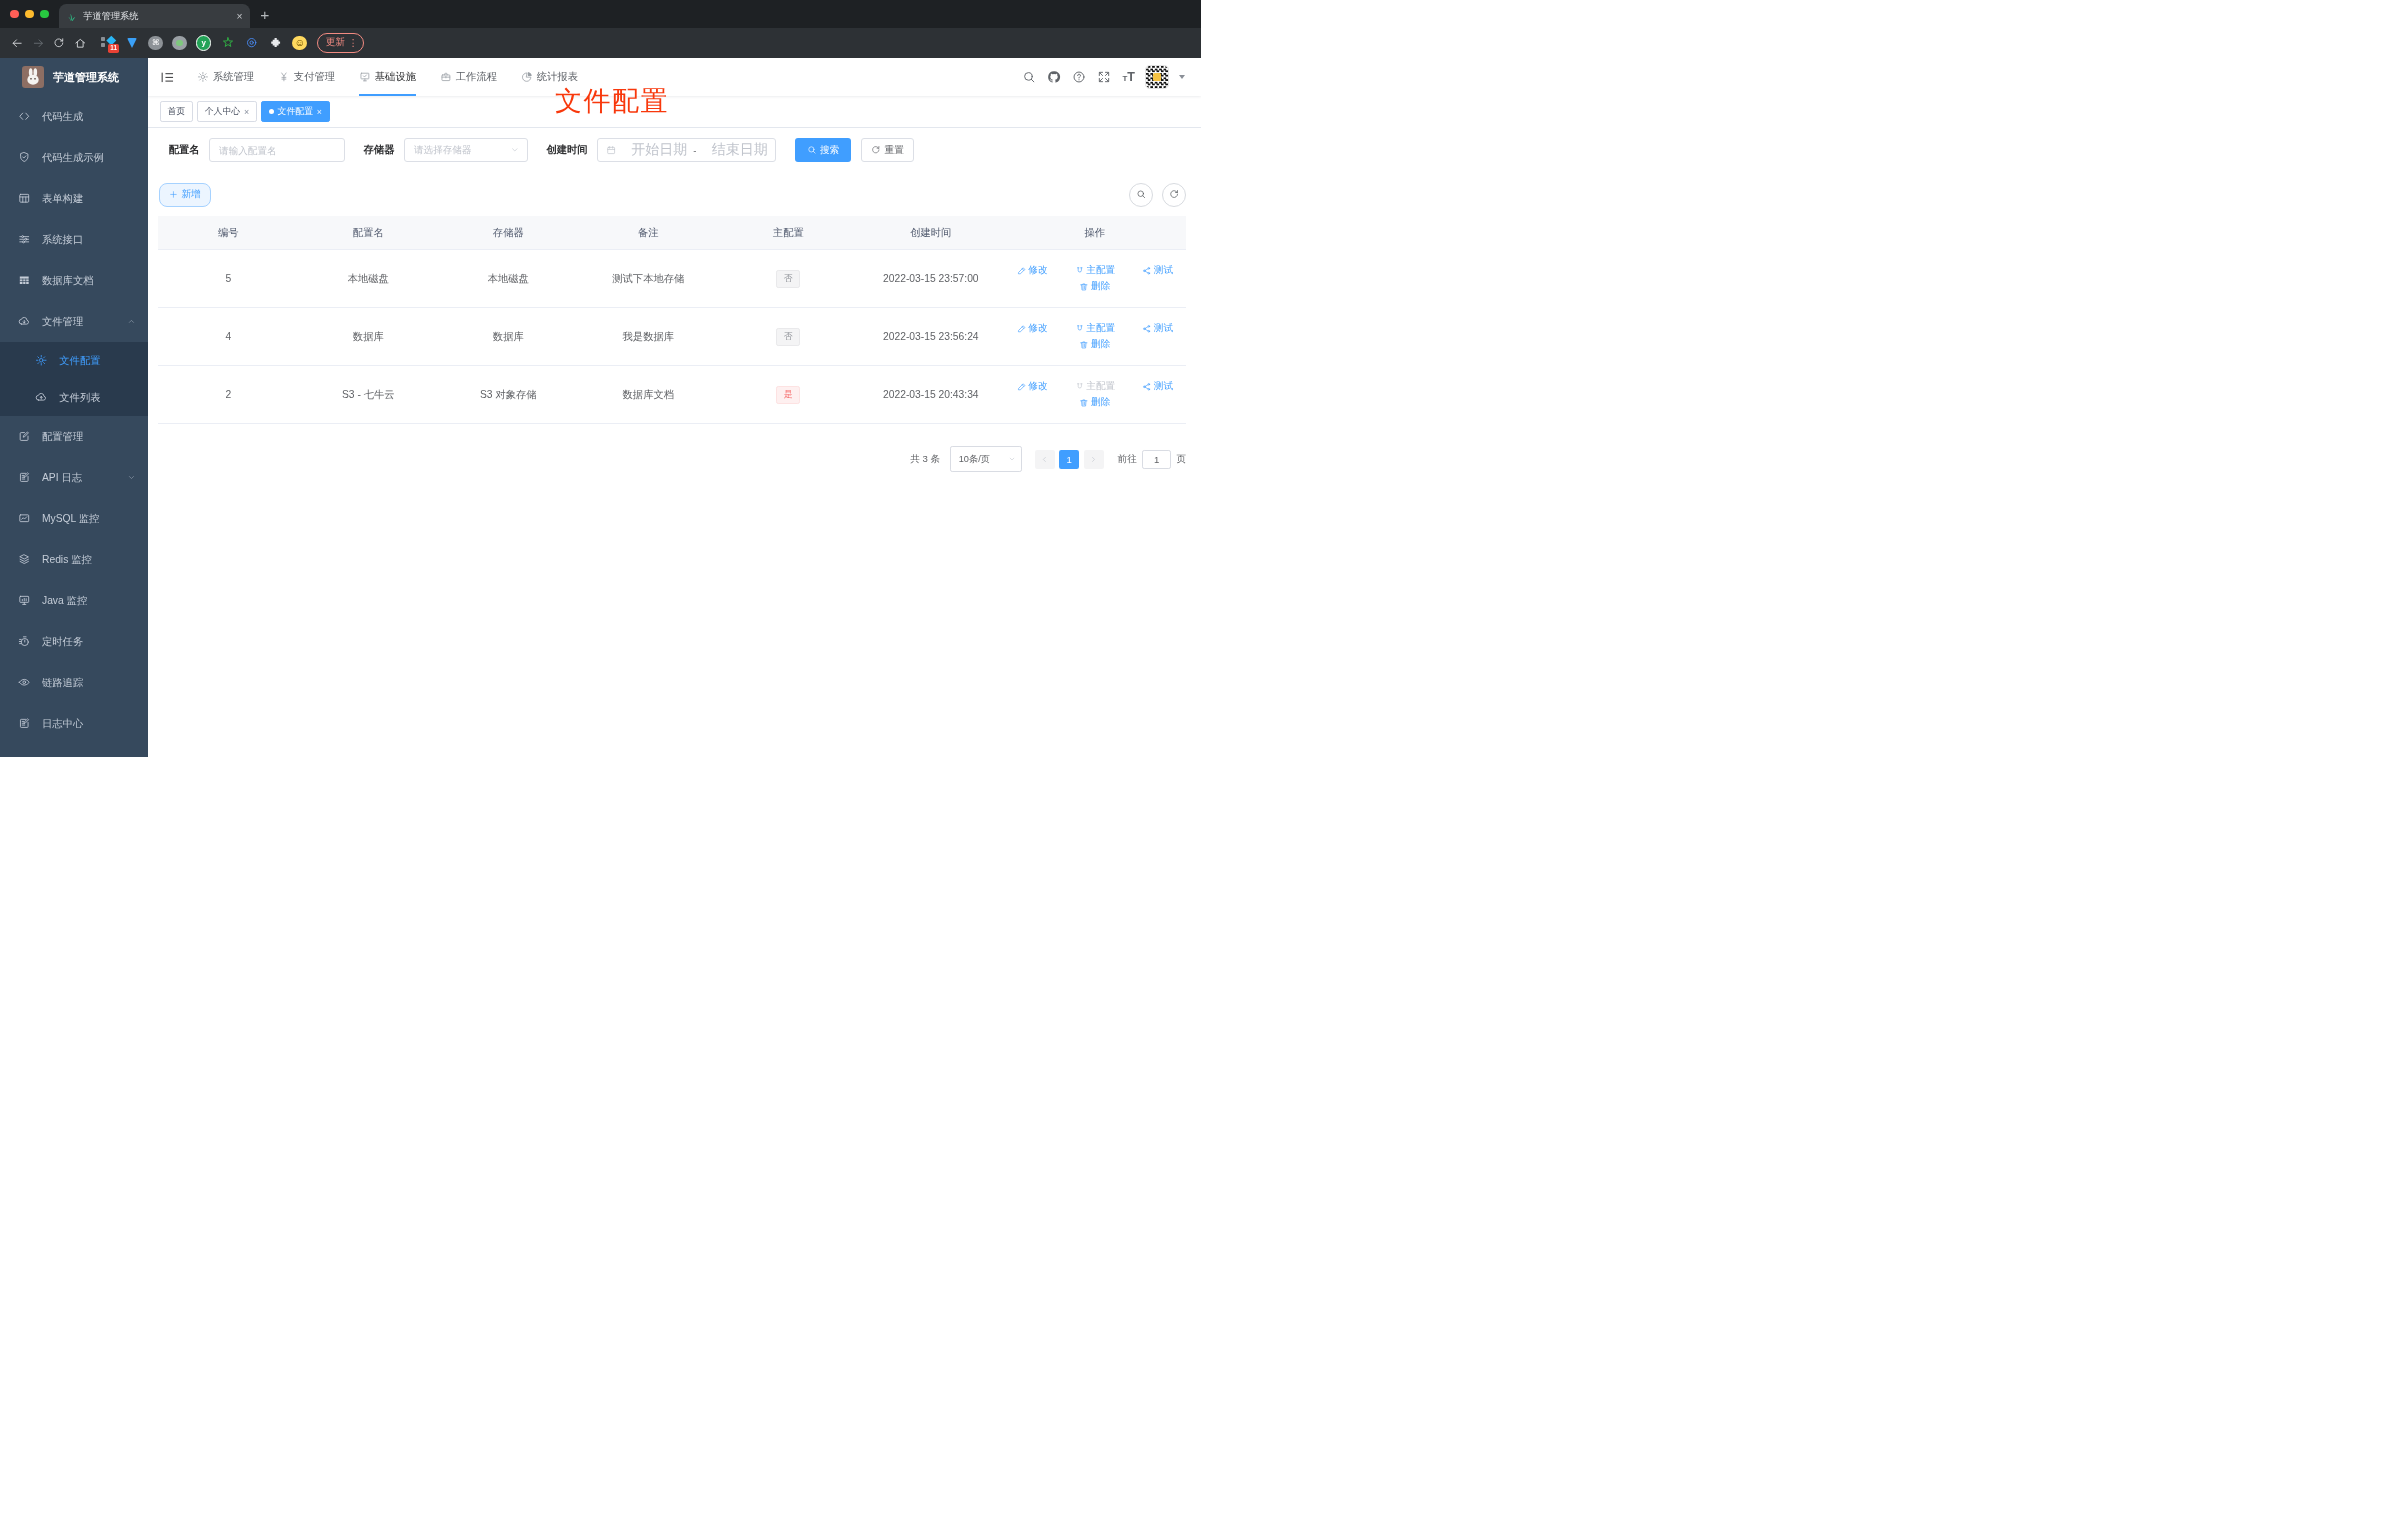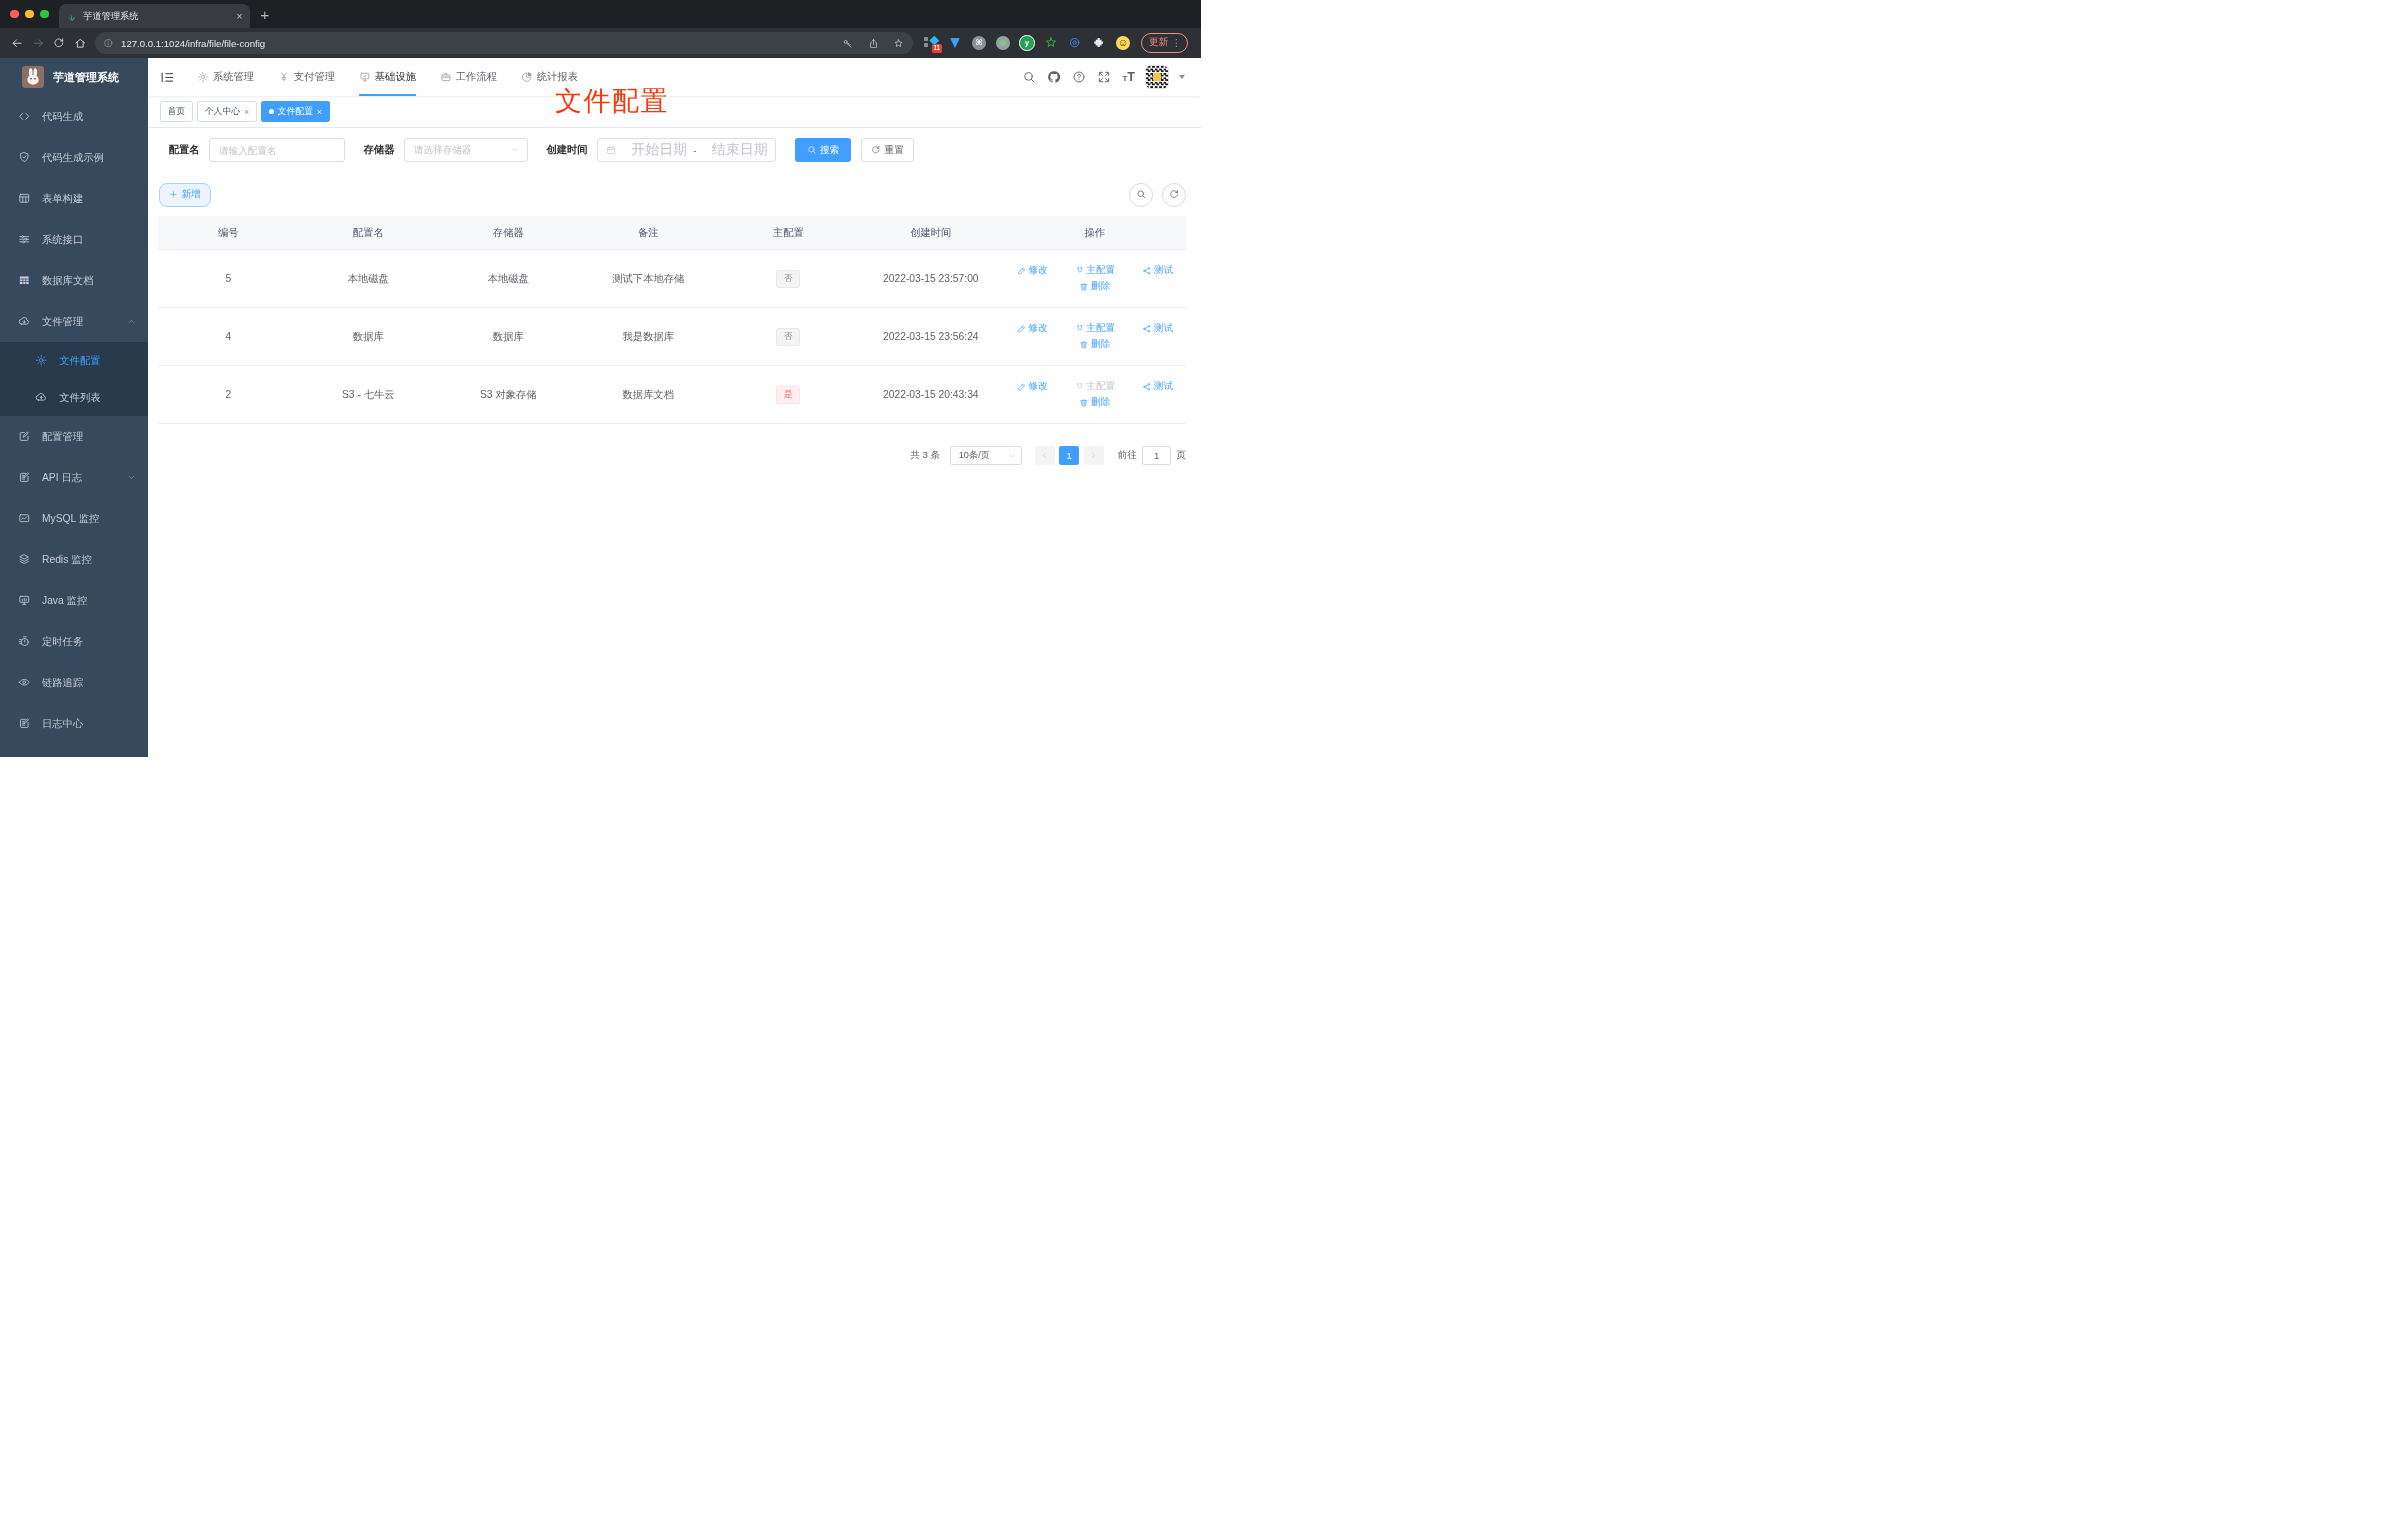--- a/index.html
+++ b/index.html
@@ -114,21 +114,21 @@
   col.c1{width:140px}col.c2{width:140px}col.c3{width:140px}col.c4{width:140px}col.c5{width:140px}col.c6{width:145px}col.c7{width:183px}
   .tagchip{display:inline-block;padding:3.7px 6.6px;font-size:8.9px;border-radius:2.2px;line-height:1;}
   .tagchip.info{background:#f4f4f5;border:0.7px solid #e9e9eb;color:#909399;}
   .tagchip.danger{background:#fef0f0;border:0.7px solid #fde2e2;color:#f56c6c;}
   .ops .opline{display:flex;justify-content:center;gap:27px;margin:3px 0;}
   a.op{color:#409eff;font-size:9.6px;text-decoration:none;display:inline-flex;align-items:center;gap:2.2px;cursor:pointer;}
   a.op .ic{width:9.6px;height:9.6px;}
   a.op.disabled{color:#c0c4cc;cursor:not-allowed;}
 
   .pagination{display:flex;align-items:center;justify-content:flex-end;margin:22px 14.8px 0 10.3px;font-size:9.6px;color:#606266;}
-  .psel{width:72px;height:19px;border:0.7px solid #d9dce3;border-radius:2.2px;display:flex;align-items:center;padding:0 5.2px 0 7.4px;margin:0 10.3px 0 10.3px;box-sizing:border-box;cursor:pointer;}
+  .psel{width:72px;height:26px;border:0.7px solid #d9dce3;border-radius:2.2px;display:flex;align-items:center;padding:0 5.2px 0 7.4px;margin:0 10.3px 0 10.3px;box-sizing:border-box;cursor:pointer;}
   .psel span{flex:1;font-size:9.2px;color:#606266;}
   .psel .ic{width:8px;height:8px;color:#c0c4cc;}
   .pbtn{width:20px;height:19px;border-radius:2.2px;background:#f4f4f5;color:#bfc4cc;display:flex;align-items:center;justify-content:center;margin:0 2.2px;cursor:pointer;}
   .pbtn .ic{width:8.9px;height:8.9px;}
   .pnum{width:20px;height:19px;border-radius:2.2px;background:#409eff;color:#fff;display:flex;align-items:center;justify-content:center;font-size:9.6px;margin:0 2.2px;cursor:pointer;}
   .goto{margin-left:11.8px;display:flex;align-items:center;gap:5.2px;}
   .ginput{width:29.5px;height:19px;border:0.7px solid #d9dce3;border-radius:2.2px;text-align:center;font-size:9.6px;color:#606266;outline:none;box-sizing:border-box;font-family:inherit;}
 </style>
 </head>
 <body>
@@ -345,43 +345,20 @@
     <div class="bbtn">
         <svg class="ic" style="width:11.8px;height:11.8px" viewBox="0 0 16 16" width="11.8" height="11.8">
           <use href="#s-refresh"></use>
         </svg>
       </div>
     <div class="bbtn">
         <svg class="ic" style="width:12.5px;height:12.5px" viewBox="0 0 17 17" width="12.5" height="12.5">
           <use href="#s-home"></use>
         </svg>
       </div>
-    <div class="urlpill">
-      <span class="url-info">
-          <svg class="ic" style="width:10.3px;height:10.3px" viewBox="0 0 14 14" width="10.3" height="10.3">
-            <use href="#s-info"></use>
-          </svg>
-        </span>
-      <span class="url-text">127.0.0.1:1024/infra/file/file-config</span>
-      <span class="pill-ic">
-          <svg class="ic" style="width:11px;height:11px" viewBox="0 0 15 15" width="11" height="11">
-            <use href="#s-key"></use>
-          </svg>
-        </span>
-      <span class="pill-ic">
-          <svg class="ic" style="width:11px;height:11px" viewBox="0 0 15 15" width="11" height="11">
-            <use href="#s-shareup"></use>
-          </svg>
-        </span>
-      <span class="pill-ic">
-          <svg class="ic" style="width:11px;height:11px" viewBox="0 0 15 15" width="11" height="11">
-            <use href="#s-star"></use>
-          </svg>
-        </span>
-    </div>
     <div class="exts">
       <div class="extic">
         <span class="pin-sq1"></span>
         <span class="pin-sq2"></span>
         <span class="pin-diamond"></span>
         <span class="badge11">11</span>
       </div>
       <div class="extic">
           <span class="gem"></span>
         </div>

